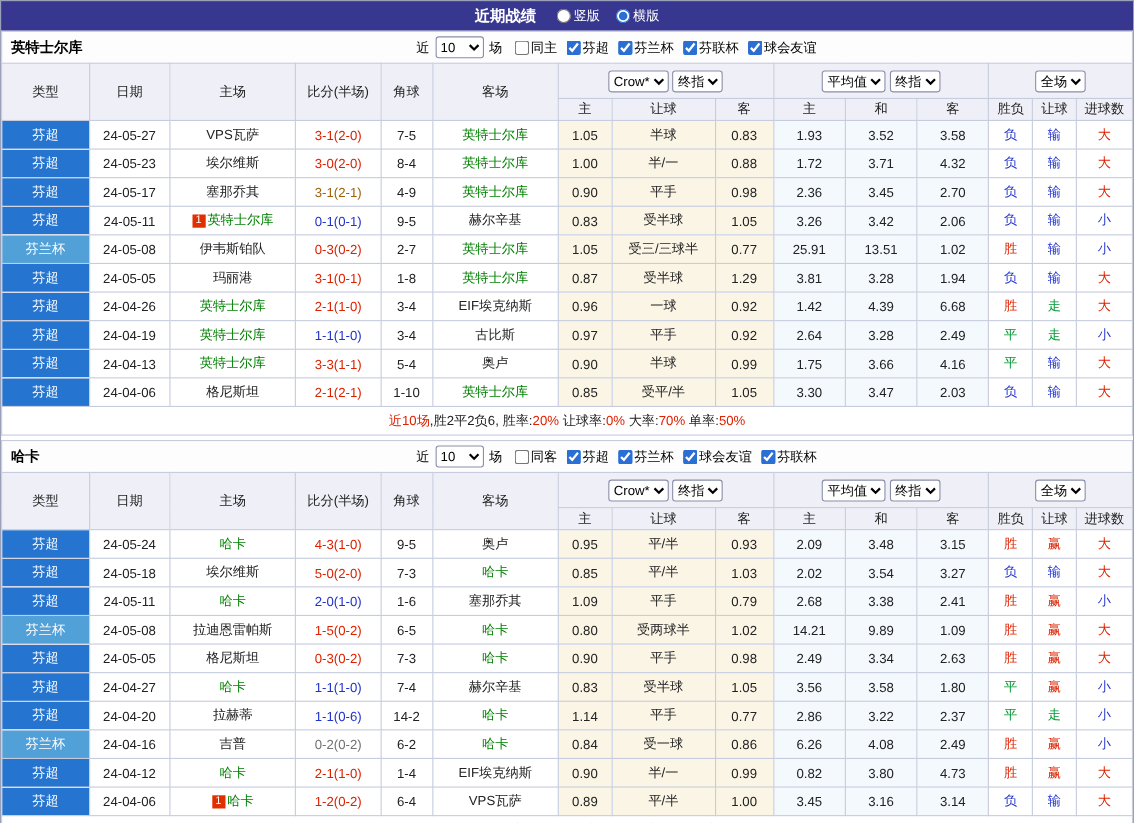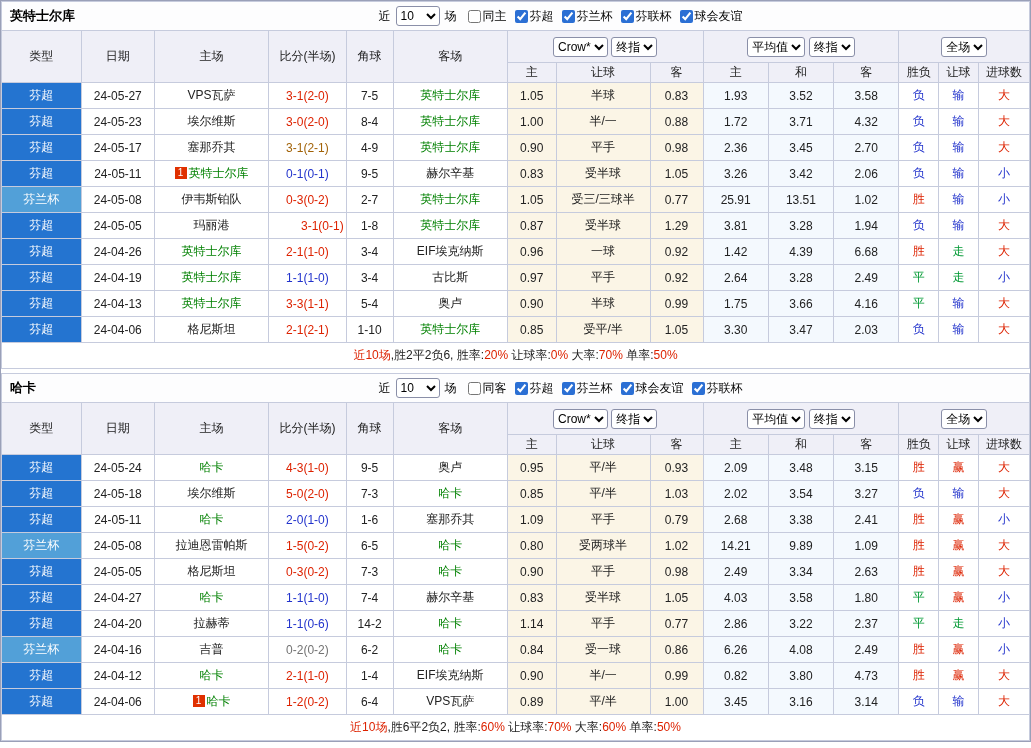--- a/index.html
+++ b/index.html
@@ -95,20 +95,33 @@
     vertical-align: 1px;
   }
   td.summary { height: 26px; background: #fff; }
   td.score-cell { cursor: pointer; }
 </style>
 </head>
 <body>
 
 <div class="page">
 
+  <div class="top-bar">
+    <span class="title">近期战绩</span>
+    <span style="display:inline-flex;gap:14px;">
+        <label class="radio-opt">
+          <input type="radio" name="layout" style="">
+          <span>竖版</span>
+        </label>
+        <label class="radio-opt">
+          <input type="radio" name="layout" checked="" style="">
+          <span>横版</span>
+        </label>
+      </span>
+  </div>
 
   <section class="team-block">
     <div class="team-header">
       <div class="team-name">英特士尔库</div>
       <div class="filters">
         <span>近</span>
         <select class="count-select"><option>10</option></select>
         <span>场</span>
         <span class="chk-group">
             <label class="chk">
@@ -268,21 +281,21 @@
             <td class="avg-cell">13.51</td>
             <td class="avg-cell">1.02</td>
             <td style="color: rgb(221, 34, 0);">胜</td>
             <td style="color: rgb(34, 51, 204);">输</td>
             <td style="color: rgb(34, 51, 204);">小</td>
           </tr>
           <tr>
             <td class="league-cell" style="background: rgb(36, 116, 208);">芬超</td>
             <td>24-05-05</td>
             <td class="team-cell"><span>玛丽港</span></td>
-            <td class="score-cell" style="color: rgb(221, 34, 0); text-align: right;">3-1(0-1)</td>
+            <td class="score-cell" style="color: rgb(221, 34, 0);">3-1(0-1)</td>
             <td>1-8</td>
             <td class="team-cell"><span class="self-team">英特士尔库</span></td>
             <td class="odds-cell">0.87</td>
             <td class="odds-cell">受半球</td>
             <td class="odds-cell">1.29</td>
             <td class="avg-cell">3.81</td>
             <td class="avg-cell">3.28</td>
             <td class="avg-cell">1.94</td>
             <td style="color: rgb(34, 51, 204);">负</td>
             <td style="color: rgb(34, 51, 204);">输</td>
@@ -536,21 +549,21 @@
           <tr>
             <td class="league-cell" style="background: rgb(36, 116, 208);">芬超</td>
             <td>24-04-27</td>
             <td class="team-cell"><span class="self-team">哈卡</span></td>
             <td class="score-cell" style="color: rgb(34, 51, 204);">1-1(1-0)</td>
             <td>7-4</td>
             <td class="team-cell"><span>赫尔辛基</span></td>
             <td class="odds-cell">0.83</td>
             <td class="odds-cell">受半球</td>
             <td class="odds-cell">1.05</td>
-            <td class="avg-cell">4.03</td>
+            <td class="avg-cell">3.56</td>
             <td class="avg-cell">3.58</td>
             <td class="avg-cell">1.80</td>
             <td style="color: rgb(0, 153, 51);">平</td>
             <td style="color: rgb(221, 34, 0);">赢</td>
             <td style="color: rgb(34, 51, 204);">小</td>
           </tr>
           <tr>
             <td class="league-cell" style="background: rgb(36, 116, 208);">芬超</td>
             <td>24-04-20</td>
             <td class="team-cell"><span>拉赫蒂</span></td>

